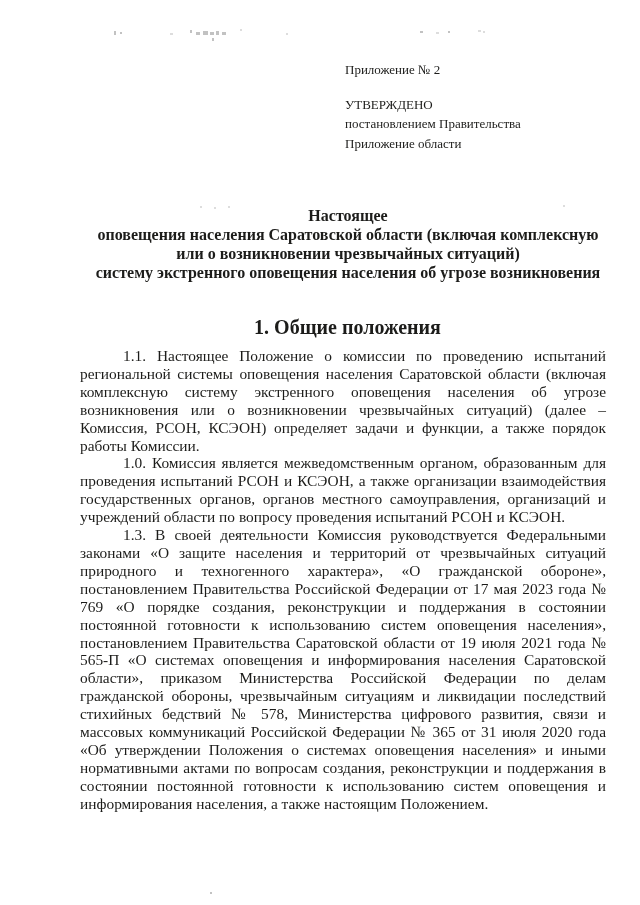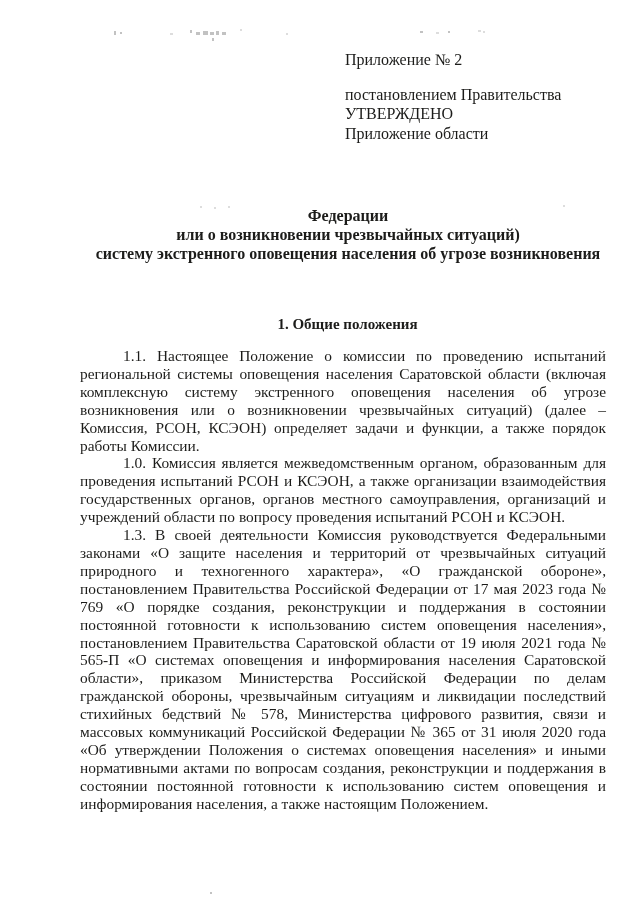--- a/index.html
+++ b/index.html
@@ -8,22 +8,22 @@
     width: 640px;
     height: 905px;
     background: #ffffff;
     font-family: "Liberation Serif", "DejaVu Serif", serif;
     color: #1c1c1a;
     overflow: hidden;
   }
   .header-block {
     position: absolute;
     left: 345px;
-    top: 50px;
-    font-size: 16px;
+    top: 60px;
+    font-size: 13px;
     line-height: 19.5px;
     white-space: nowrap;
   }
   .appendix-label { margin-bottom: 15px; }
   .title-block {
     position: absolute;
     left: 72px;
     top: 206px;
     width: 552px;
     text-align: center;
@@ -31,21 +31,21 @@
     font-size: 16px;
     line-height: 19px;
   }
   .section-heading {
     position: absolute;
     left: 85px;
     top: 316px;
     width: 525px;
     text-align: center;
     font-weight: bold;
-    font-size: 15px;
+    font-size: 20px;
   }
   .body-text {
     position: absolute;
     left: 80px;
     top: 347px;
     width: 526px;
     font-size: 15.4px;
     line-height: 17.9px;
     text-align: justify;
   }
@@ -82,27 +82,28 @@
     <i class="speck light" style="left:483px;top:31px;width:2px;height:2px"></i>
     <i class="speck light" style="left:200px;top:206px;width:2px;height:2px"></i>
     <i class="speck light" style="left:214px;top:207px;width:2px;height:2px"></i>
     <i class="speck light" style="left:228px;top:206px;width:2px;height:2px"></i>
     <i class="speck light" style="left:563px;top:205px;width:2px;height:2px"></i>
     <i class="speck" style="left:210px;top:892px;width:2px;height:2px"></i>
   </div>
 
   <div class="header-block">
     <div class="appendix-label">Приложение № 2</div>
+    <div>УТВЕРЖДЕНО</div>
     <div>постановлением Правительства</div>
-    <div>УТВЕРЖДЕНО</div>
     <div>Приложение области</div>
   </div>
 
   <div class="title-block">
-    <div>Федерации</div>
+    <div>Настоящее</div>
+    <div>оповещения населения Саратовской области (включая комплексную</div>
     <div>или о возникновении чрезвычайных ситуаций)</div>
     <div>систему экстренного оповещения населения об угрозе возникновения</div>
   </div>
 
   <div class="section-heading">1. Общие положения</div>
 
   <div class="body-text">
     <p>1.1. Настоящее Положение о комиссии по проведению испытаний региональной системы оповещения населения Саратовской области (включая комплексную систему экстренного оповещения населения об угрозе возникновения или о возникновении чрезвычайных ситуаций) (далее – Комиссия, РСОН, КСЭОН) определяет задачи и функции, а также порядок работы Комиссии.</p>
     <p>1.0. Комиссия является межведомственным органом, образованным для проведения испытаний РСОН и КСЭОН, а также организации взаимодействия государственных органов, органов местного самоуправления, организаций и учреждений области по вопросу проведения испытаний РСОН и КСЭОН.</p>
     <p>1.3. В своей деятельности Комиссия руководствуется Федеральными законами «О защите населения и территорий от чрезвычайных ситуаций природного и техногенного характера», «О гражданской обороне», постановлением Правительства Российской Федерации от 17 мая 2023 года № 769 «О порядке создания, реконструкции и поддержания в состоянии постоянной готовности к использованию систем оповещения населения», постановлением Правительства Саратовской области от 19 июля 2021 года № 565-П «О системах оповещения и информирования населения Саратовской области», приказом Министерства Российской Федерации по делам гражданской обороны, чрезвычайным ситуациям и ликвидации последствий стихийных бедствий № 578, Министерства цифрового развития, связи и массовых коммуникаций Российской Федерации № 365 от 31 июля 2020 года «Об утверждении Положения о системах оповещения населения» и иными нормативными актами по вопросам создания, реконструкции и поддержания в состоянии постоянной готовности к использованию систем оповещения и информирования населения, а также настоящим Положением.</p>

